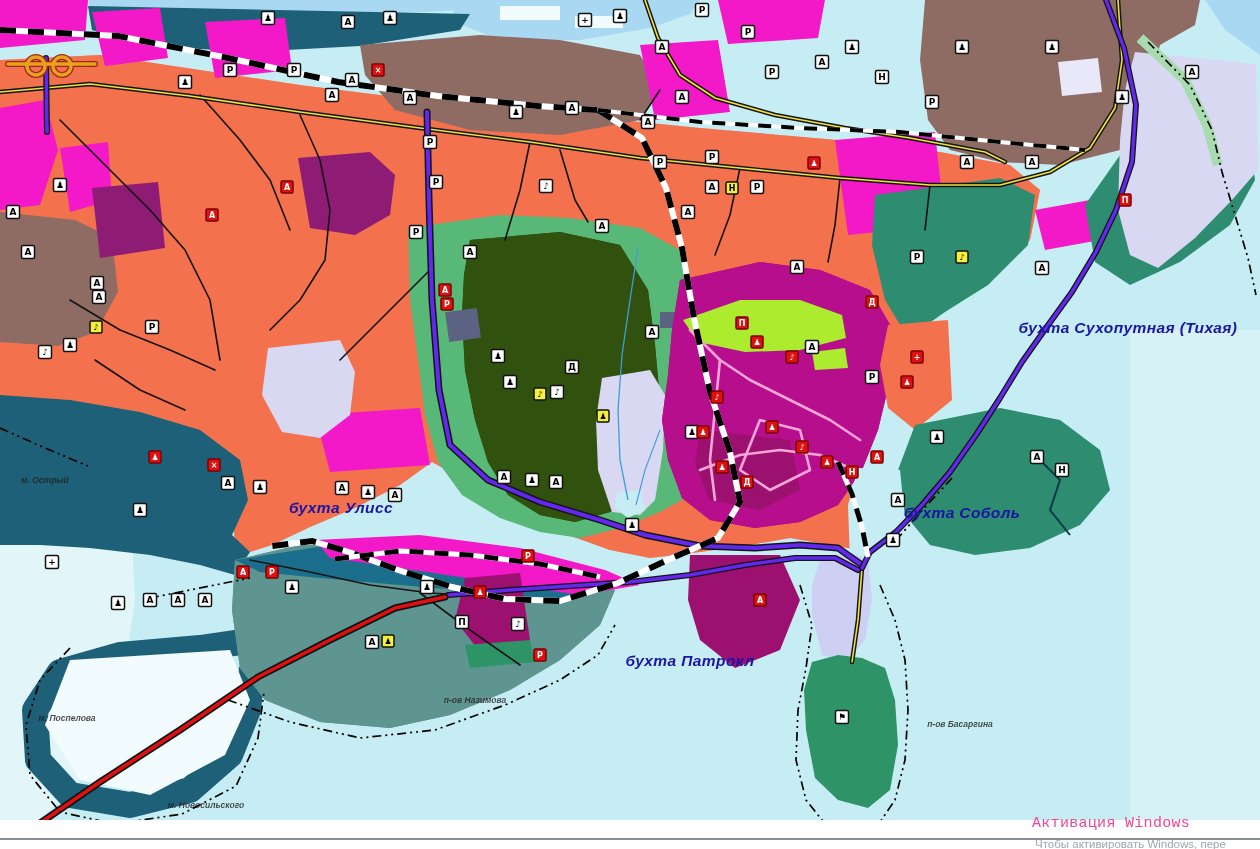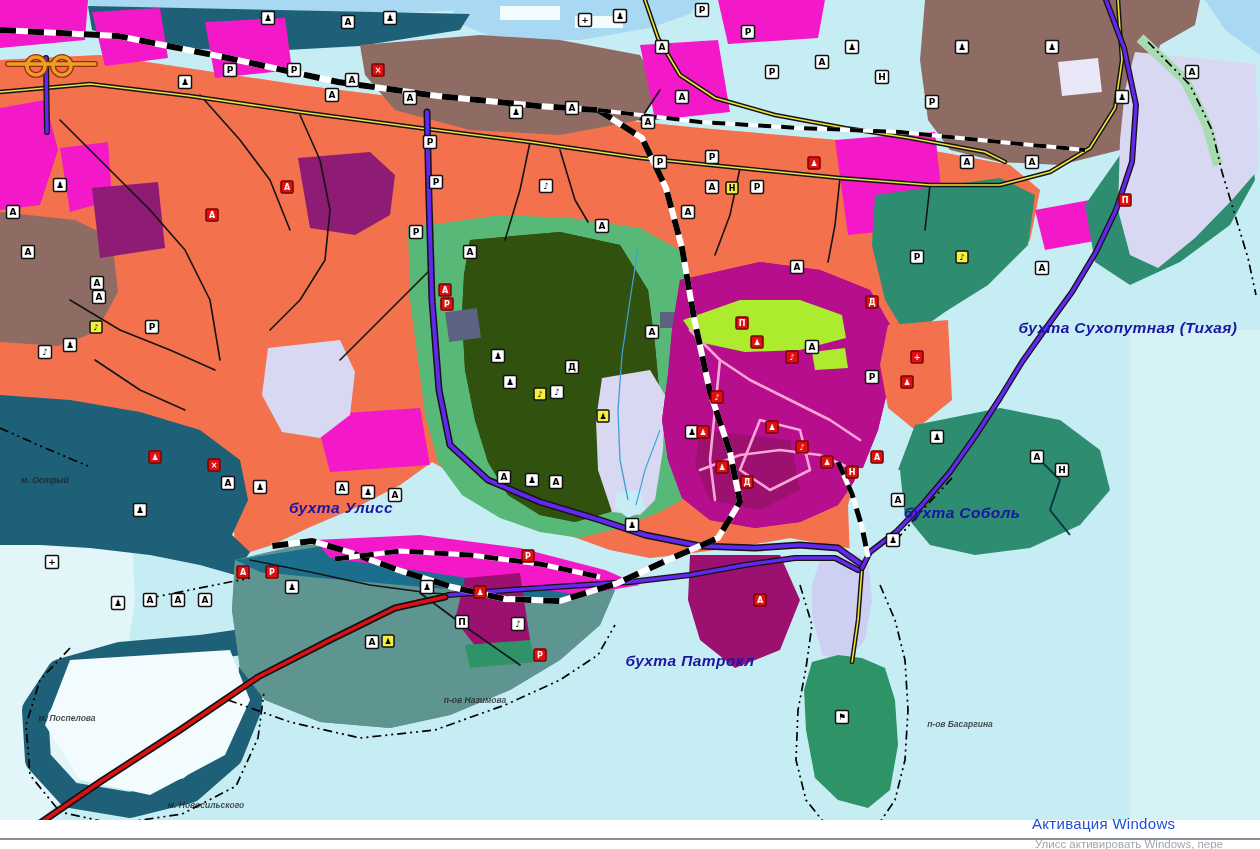--- a/index.html
+++ b/index.html
@@ -705,15 +705,15 @@
         <text x="45" y="483" text-anchor="middle" font-family="&quot;Liberation Sans&quot;,&quot;DejaVu Sans&quot;,sans-serif" font-size="8.5" font-weight="bold" font-style="italic" fill="#1F1F1F" opacity="0.8">м. Острый</text>
         <text x="67" y="721" text-anchor="middle" font-family="&quot;Liberation Sans&quot;,&quot;DejaVu Sans&quot;,sans-serif" font-size="8.5" font-weight="bold" font-style="italic" fill="#1F1F1F" opacity="0.8">м. Поспелова</text>
         <text x="206" y="808" text-anchor="middle" font-family="&quot;Liberation Sans&quot;,&quot;DejaVu Sans&quot;,sans-serif" font-size="8.5" font-weight="bold" font-style="italic" fill="#1F1F1F" opacity="0.8">м. Новосильского</text>
         <text x="475" y="703" text-anchor="middle" font-family="&quot;Liberation Sans&quot;,&quot;DejaVu Sans&quot;,sans-serif" font-size="8.5" font-weight="bold" font-style="italic" fill="#1F1F1F" opacity="0.8">п-ов Назимова</text>
         <text x="960" y="727" text-anchor="middle" font-family="&quot;Liberation Sans&quot;,&quot;DejaVu Sans&quot;,sans-serif" font-size="8.5" font-weight="bold" font-style="italic" fill="#1F1F1F" opacity="0.8">п-ов Басаргина</text>
       </g>
 </svg>
 
 <div class="bottom-band"></div>
 <div class="bottom-line" id="bottomLine" style="background: rgb(138, 143, 148);"></div>
-<div class="wm1" id="wm1" style="color: #1d4ed8;">Активация Windows</div>
-<div class="wm2" id="wm2" style="color: rgb(159, 166, 173);">Улисс активировать Windows, пере</div>
+<div class="wm1" id="wm1" style="color: #ec4899; font-family: Liberation Mono, monospace;">Активация Windows</div>
+<div class="wm2" id="wm2" style="color: rgb(159, 166, 173);">Чтобы активировать Windows, пере</div>
 </div>
 
 </body></html>

